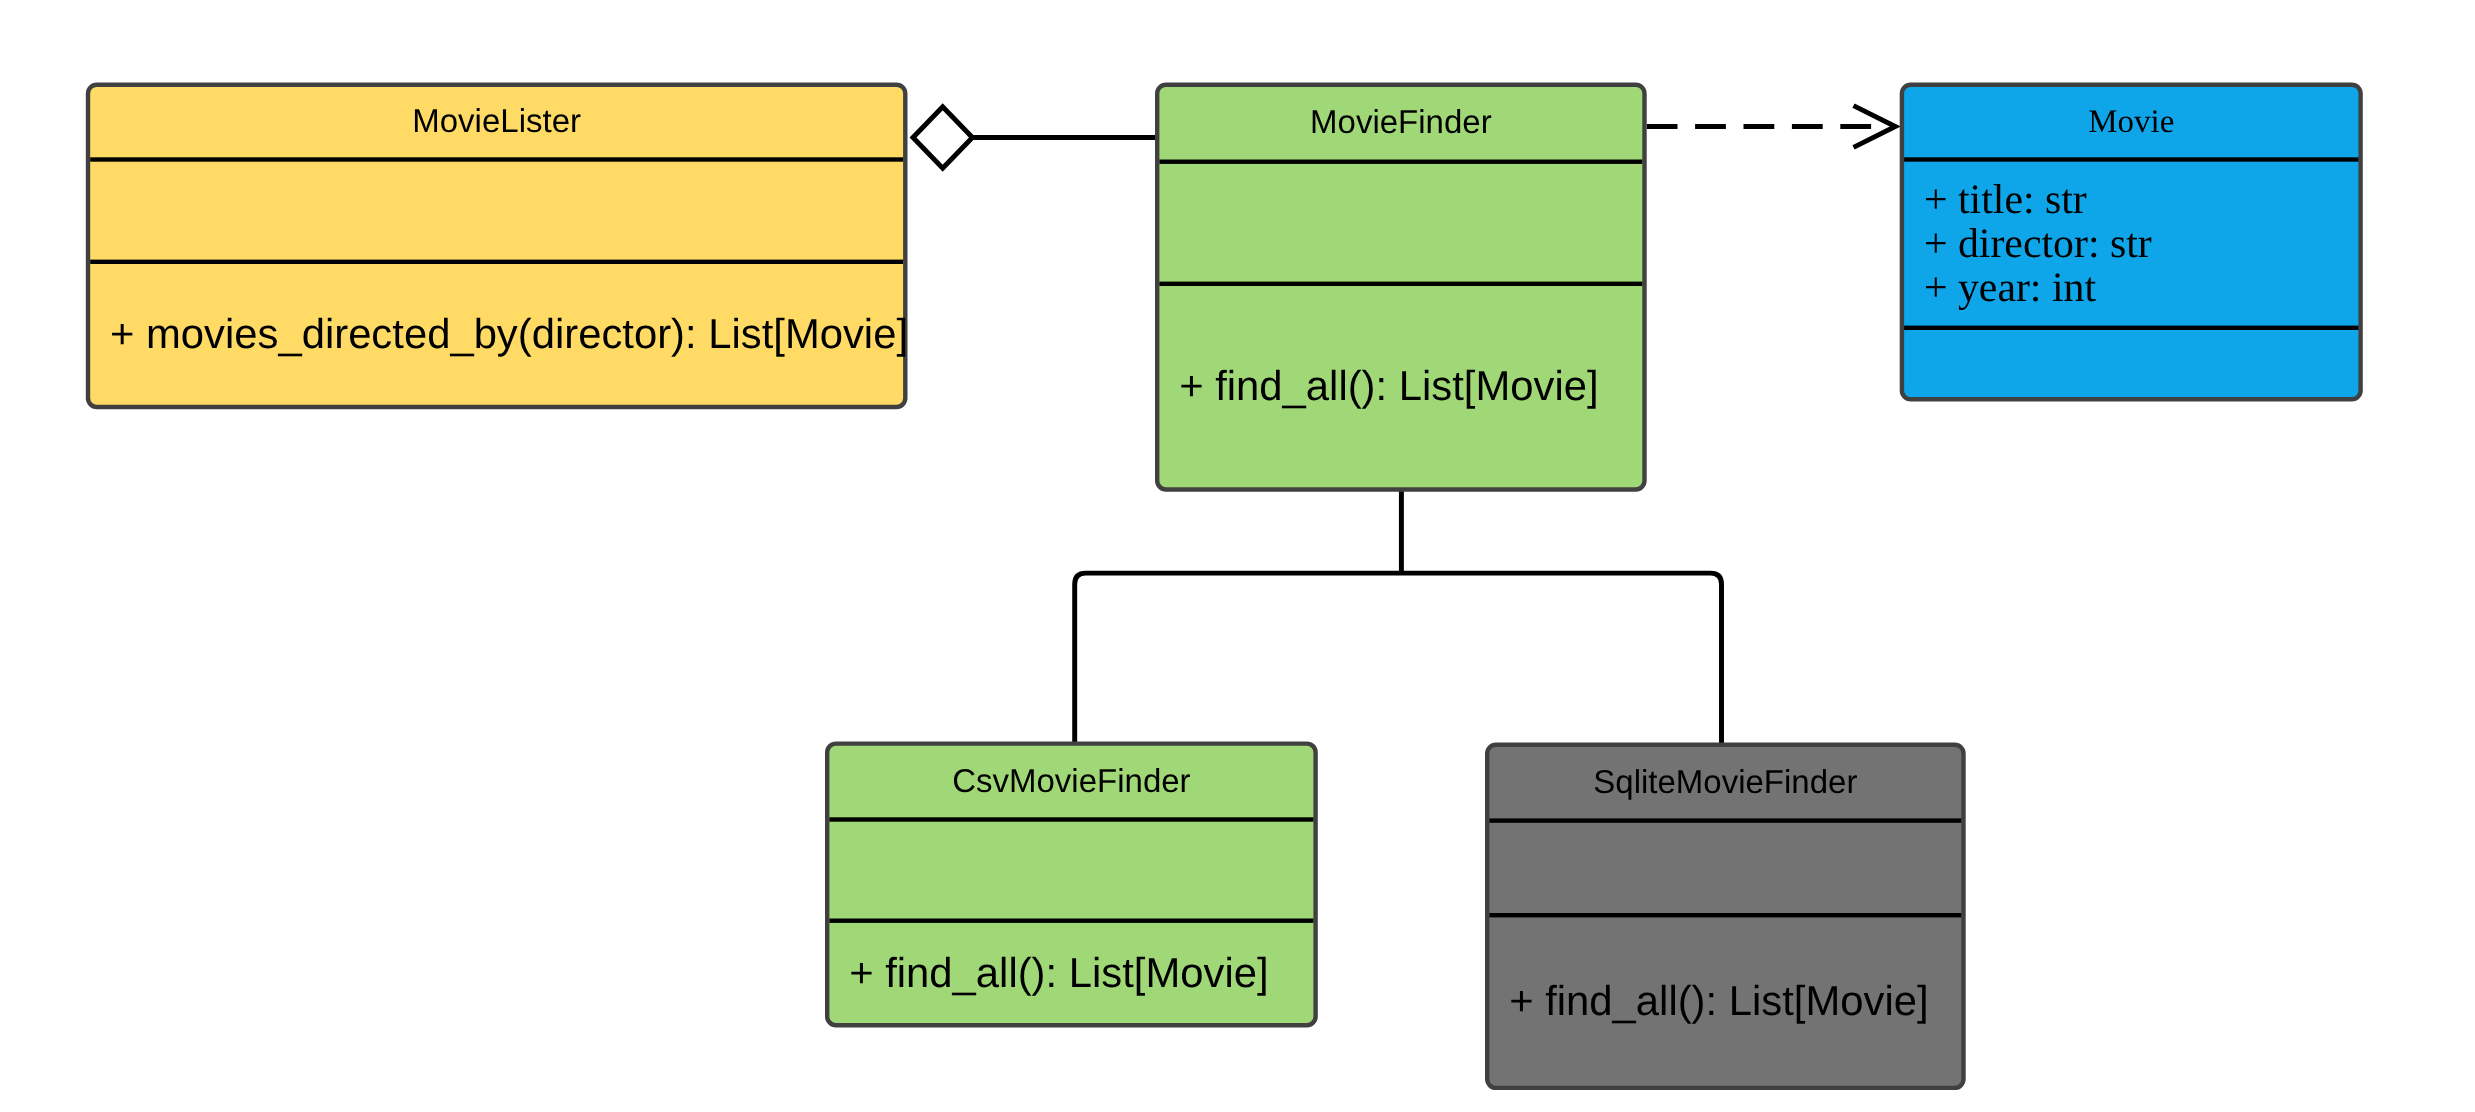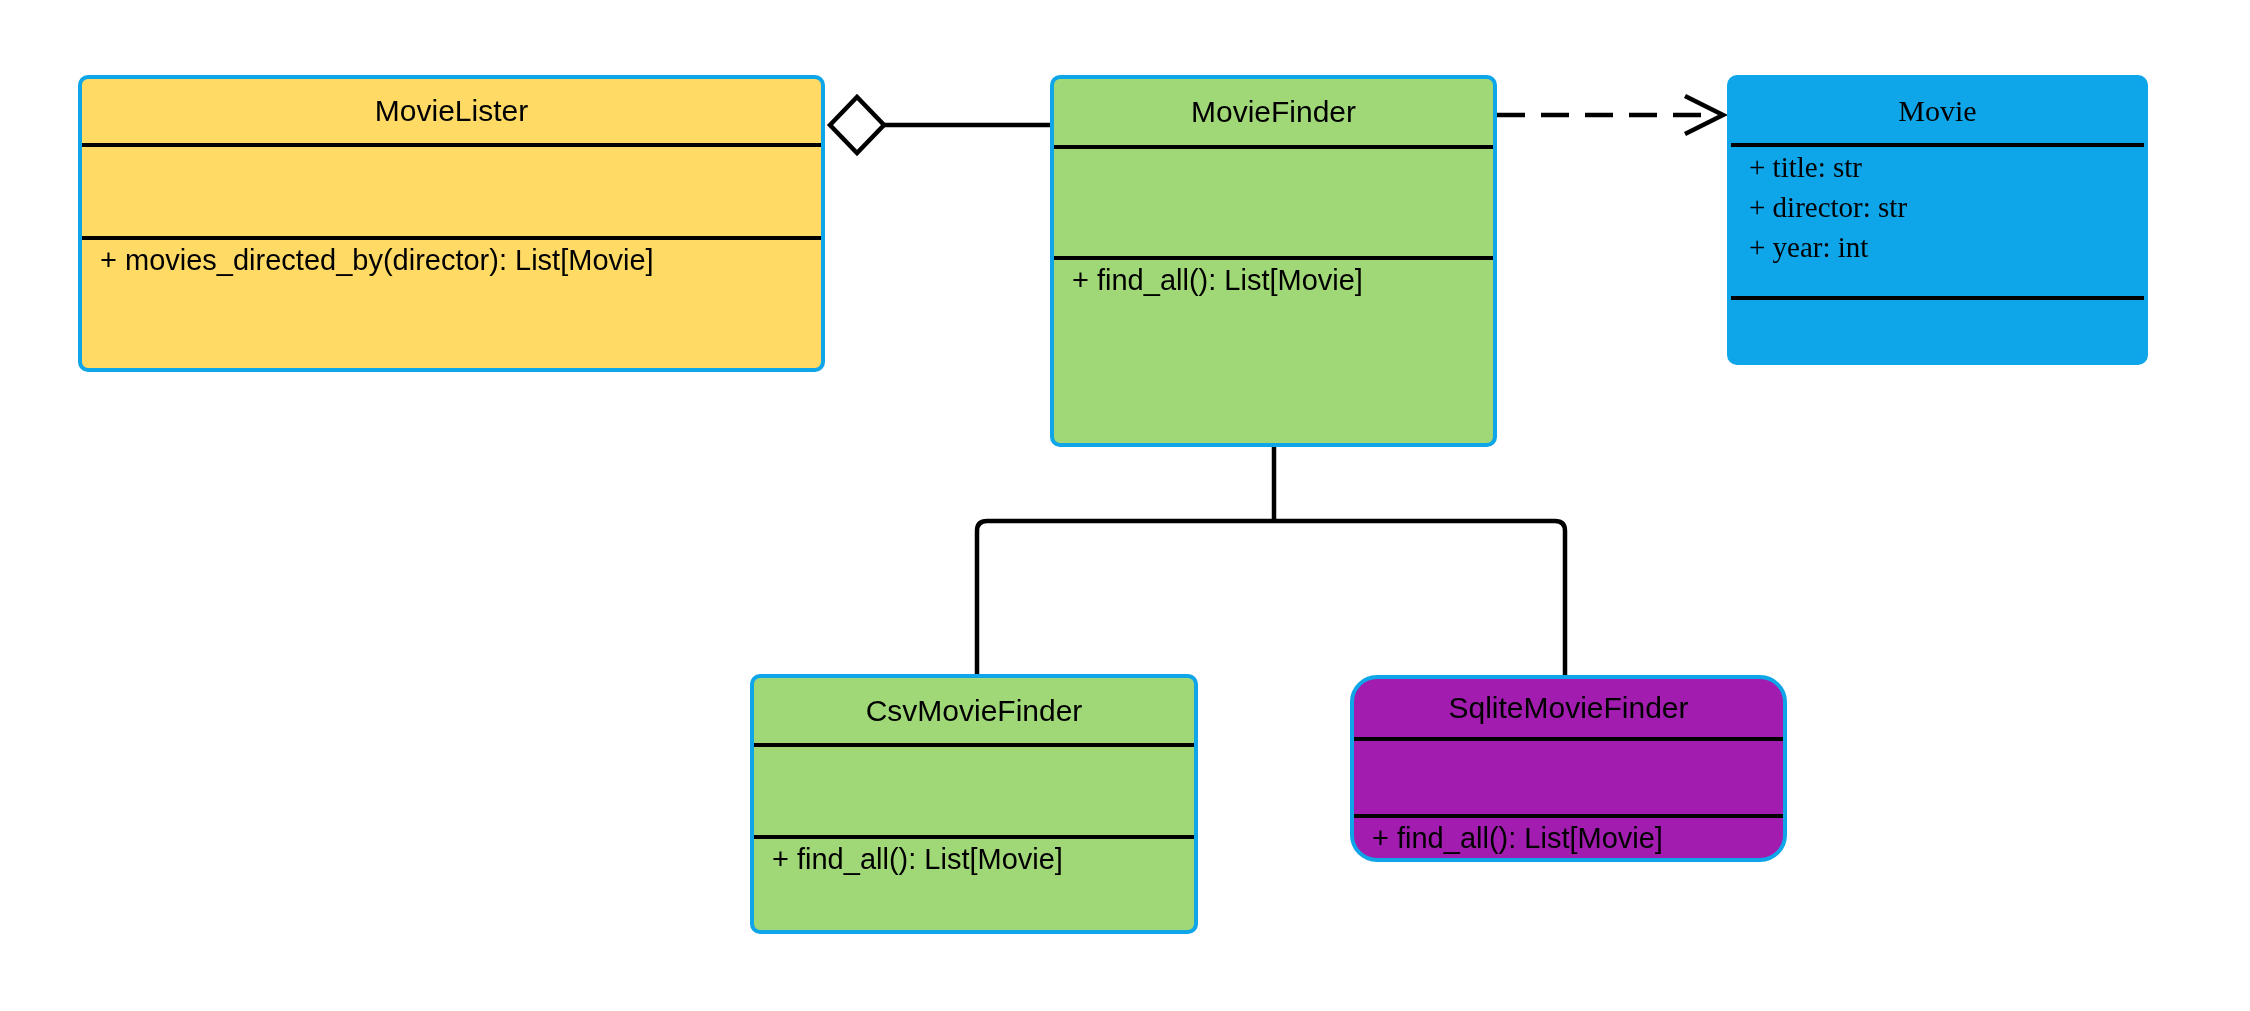--- a/index.html
+++ b/index.html
@@ -12,35 +12,35 @@
     overflow:hidden;
   }
   .edges{
     position:absolute;left:0;top:0;width:2250px;height:1011px;
     z-index:1;
   }
   .uml-class{
     position:absolute;
     z-index:2;
     box-sizing:border-box;
-    border:4px solid #0ea5e9;
+    border:4px solid #404040;
     border-radius:10px;
     display:flex;
     flex-direction:column;
   }
   .compartment{box-sizing:border-box;}
   .c-title{
     display:flex;align-items:center;justify-content:center;
     font-size:30px;
   }
   .c-attrs,.c-methods{
     border-top:4px solid #000;
-    display:flex;flex-direction:column;
+    display:flex;flex-direction:column;justify-content:center;
     padding:0 18px;
-    font-size:29px;
+    font-size:38px;
     line-height:40px;
   }
   .c-methods{flex:1;}
   .member{white-space:nowrap;}
 </style>
 </head>
 <body>
 
 <div class="canvas">
 
@@ -90,21 +90,21 @@
   </div>
 
   <div class="uml-class" style="left: 750px; top: 674px; width: 448px; height: 260px; background-color: rgb(160, 216, 119);">
     <div class="compartment c-title" style="height:65px;border-radius:24px;">CsvMovieFinder</div>
     <div class="compartment c-attrs" style="height:92px;"></div>
     <div class="compartment c-methods">
       <div class="member">+ find_all(): List[Movie]</div>
     </div>
   </div>
 
-  <div class="uml-class" style="left: 1350px; top: 675px; width: 437px; height: 187px; background-color: #a21caf; border-radius: 27px;">
+  <div class="uml-class" style="left: 1350px; top: 675px; width: 437px; height: 316px; background-color: #737373;">
     <div class="compartment c-title" style="height:65px;">SqliteMovieFinder</div>
     <div class="compartment c-attrs" style="height:86px;"></div>
     <div class="compartment c-methods">
       <div class="member">+ find_all(): List[Movie]</div>
     </div>
   </div>
 
 </div>
 
 </body></html>

